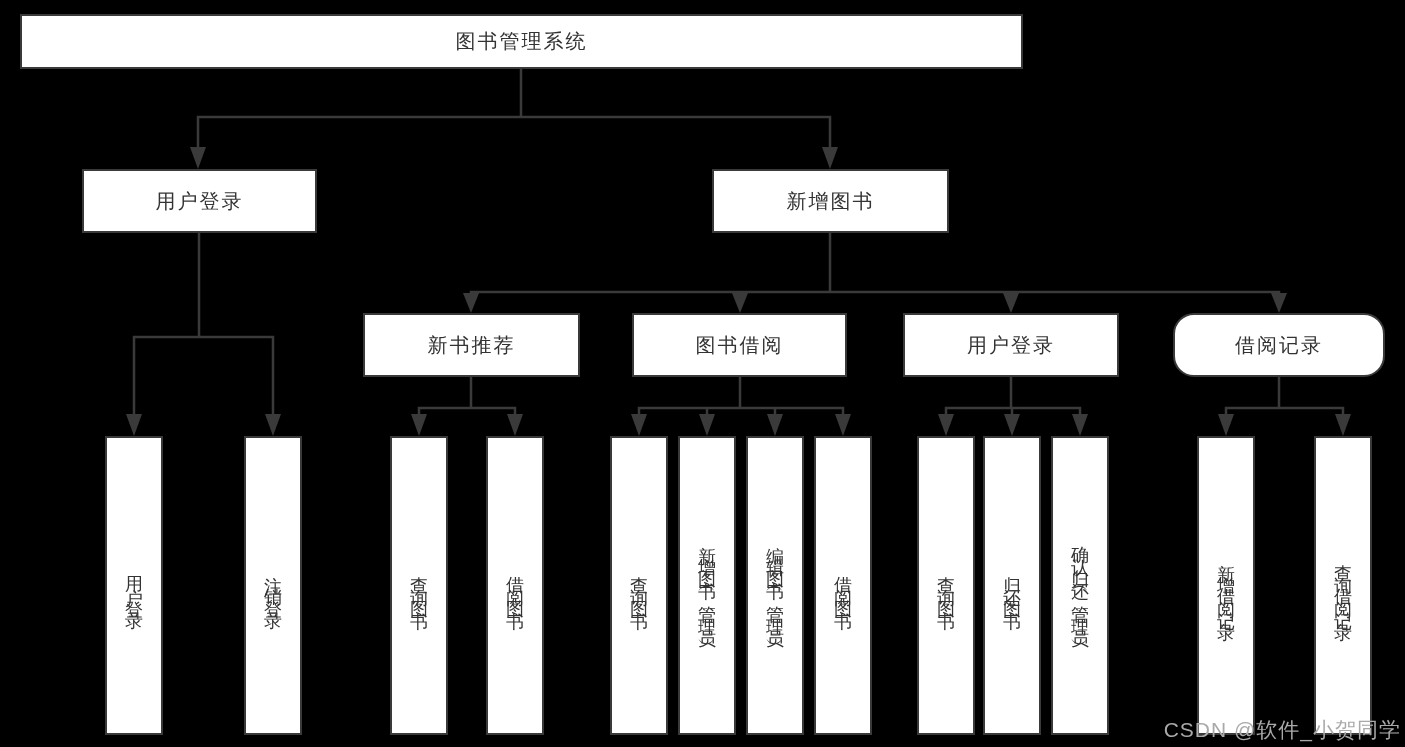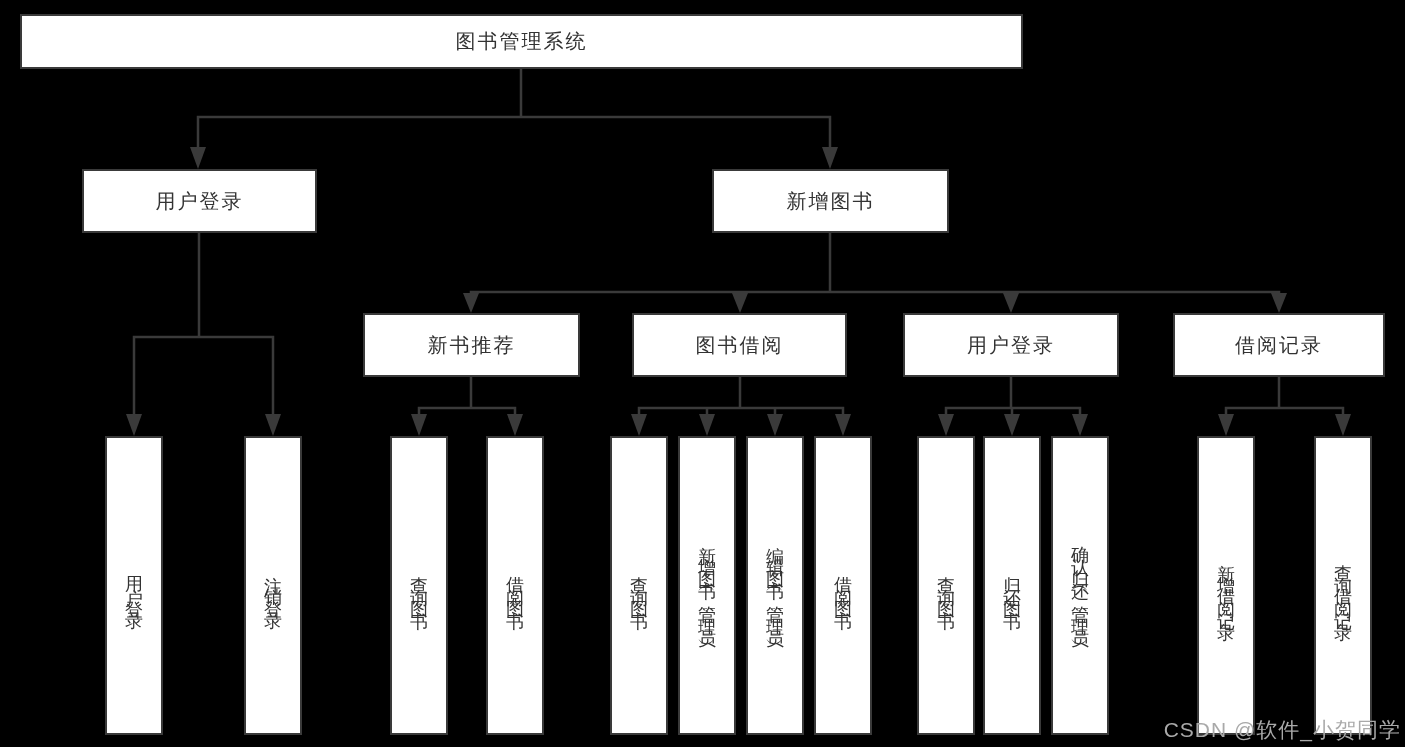--- a/index.html
+++ b/index.html
@@ -99,21 +99,21 @@
   </svg>
 
   <div class="node hbox" style="left:20px; top:14px; width:1003px; height:55px;">图书管理系统</div>
 
   <div class="node hbox" style="left:82px; top:169px; width:235px; height:64px;">用户登录</div>
   <div class="node hbox" style="left:712px; top:169px; width:237px; height:64px;">新增图书</div>
 
   <div class="node hbox" style="left:363px; top:313px; width:217px; height:64px;">新书推荐</div>
   <div class="node hbox" style="left:632px; top:313px; width:215px; height:64px;">图书借阅</div>
   <div class="node hbox" style="left:903px; top:313px; width:216px; height:64px;">用户登录</div>
-  <div class="node hbox" style="left:1173px; top:313px; width:212px; height:64px;">借阅记录</div>
+  <div class="node hbox" style="left:1173px; top:313px; width:212px; height:64px;border-radius:21px;">借阅记录</div>
 
   <div class="node vbox" style="left:105px;">
     <span class="vtext">用户登录</span>
   </div>
   <div class="node vbox" style="left:244px;">
     <span class="vtext">注销登录</span>
   </div>
 
   <div class="node vbox" style="left:390px;">
     <span class="vtext">查询图书</span>

